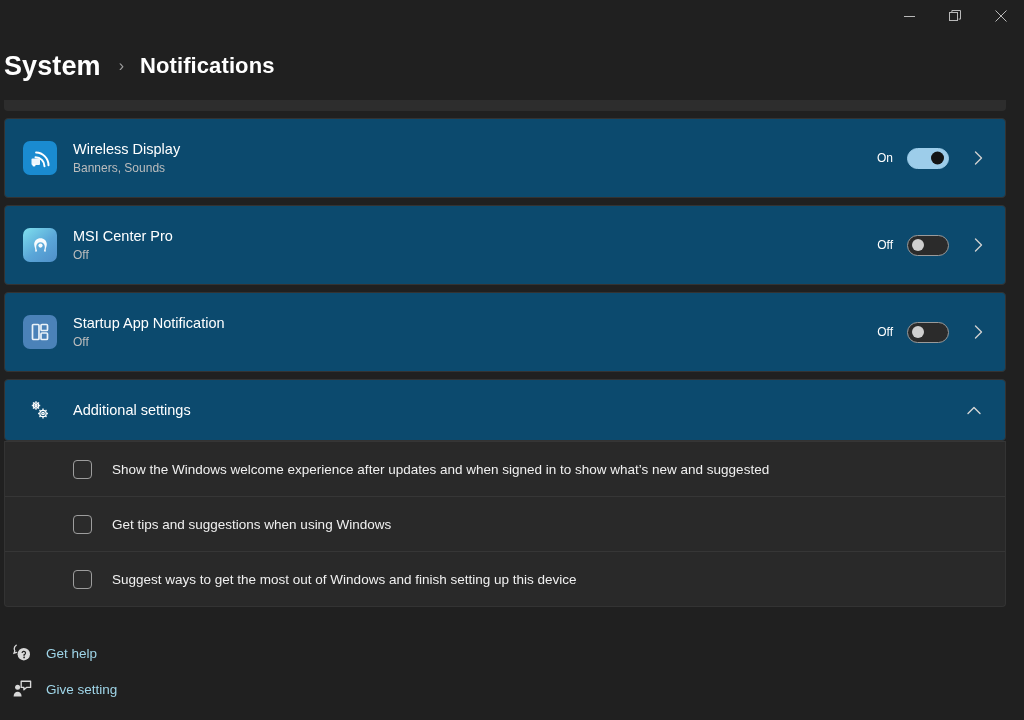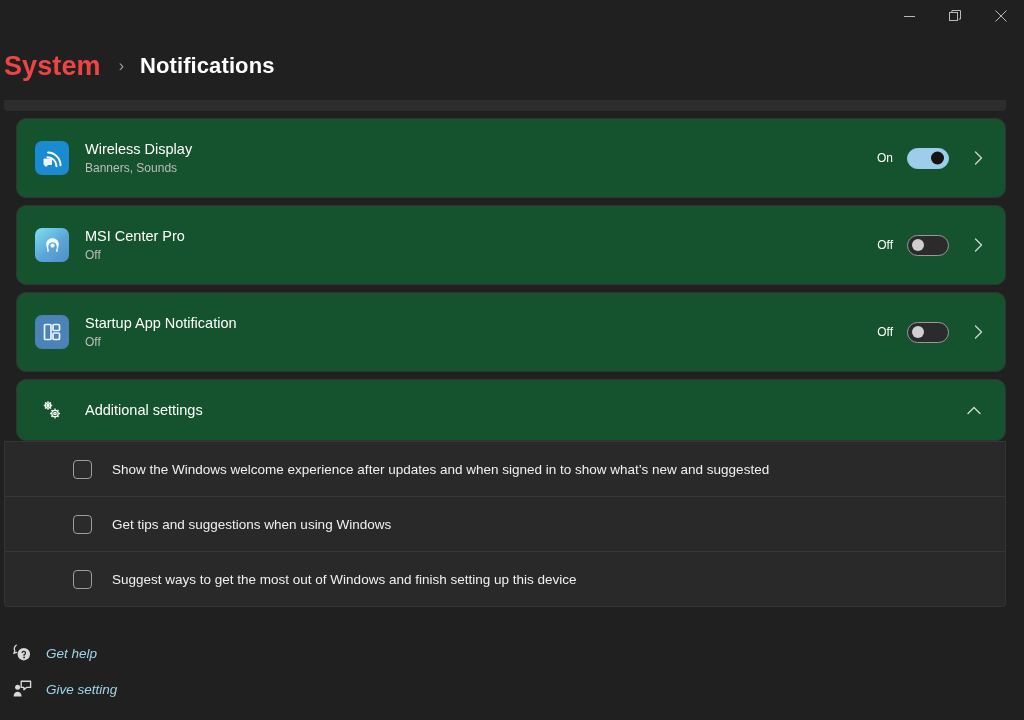--- a/index.html
+++ b/index.html
@@ -36,21 +36,21 @@
 
   
   .header {
     height: 68px;
     display: flex;
     align-items: center;
     padding-left: 4px;
   }
   .crumb-parent {
     font-size: 27px;
-    color: #ef4444;
+    color: #ffffff;
     font-weight: 600;
     letter-spacing: .1px;
   }
   .crumb-sep {
     font-size: 16px;
     color: #9b9b9b;
     margin: 0 16px 0 18px;
     font-weight: 500;
   }
   .crumb-current {
@@ -68,25 +68,24 @@
 
   
   .card-clipped {
     height: 11px;
     background: #2d2d2d;
     border-radius: 0 0 4px 4px;
     margin-bottom: 7px;
   }
 
   .card {
-    background: #14532d;
+    background: #0c4a6e;
     border: 1px solid #333333;
-    border-radius: 10px;
+    border-radius: 4px;
     margin-bottom: 7px;
-    margin-left: 12px;
   }
 
   .row {
     height: 78px;
     display: flex;
     align-items: center;
     padding: 0 14px 0 18px;
   }
 
   
@@ -248,21 +247,20 @@
     align-items: center;
     justify-content: flex-start;
     color: #d8d8d8;
     flex: none;
     padding-left: 5px;
   }
   .f-text {
     font-size: 13.5px;
     color: #9fd5e8;
     margin-left: 8px;
-    font-style: italic;
   }
 </style>
 </head>
 <body>
 
 <div class="titlebar">
   <div class="win-btn">
     <svg width="11" height="11" viewBox="0 0 11 11">
         <line x1="0" y1="5.5" x2="11" y2="5.5" stroke="currentColor" stroke-width="1"></line>
       </svg>

